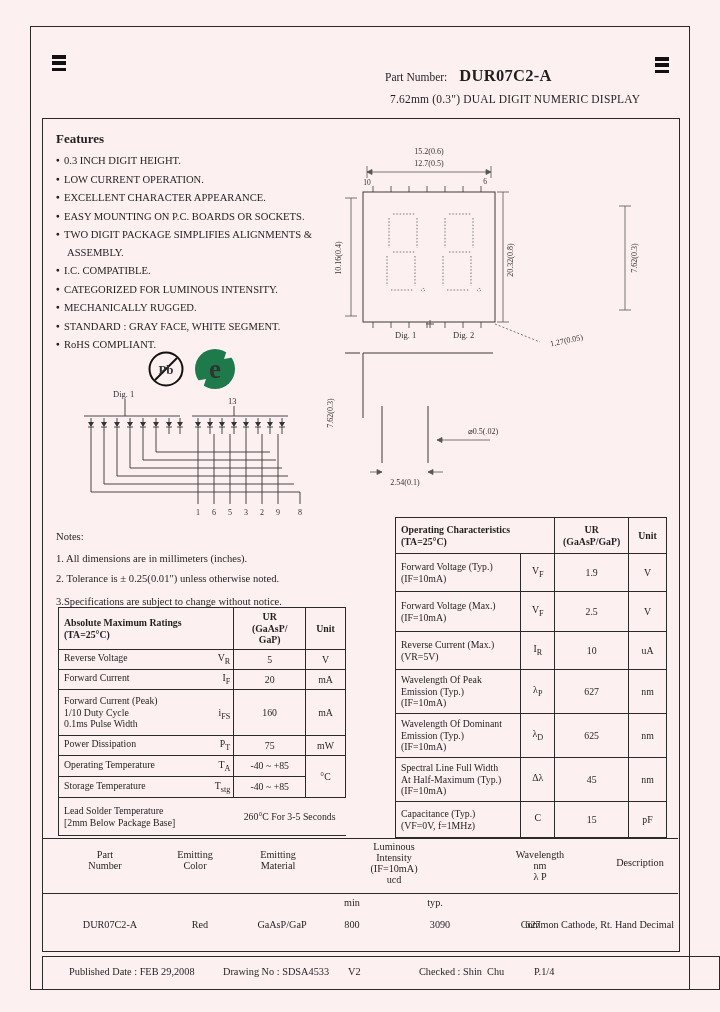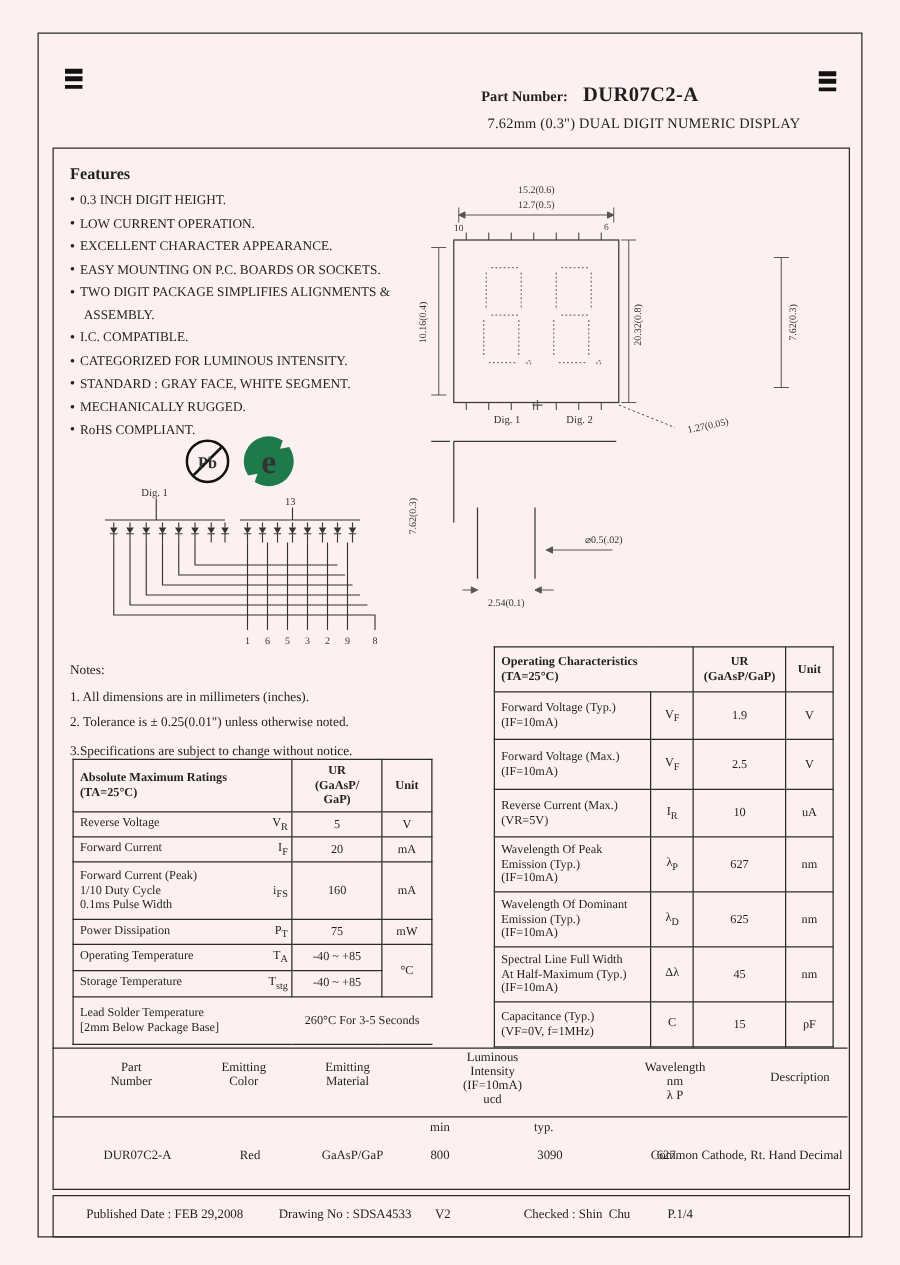--- a/index.html
+++ b/index.html
@@ -5,41 +5,41 @@
   html,body{margin:0;padding:0;}
   .page{position:relative;width:720px;height:1012px;background:#fcf1f0;
         font-family:"Liberation Serif", serif;color:#1f1f1f;overflow:hidden;}
   .abs{position:absolute;}
   .frame{left:30px;top:26px;width:658px;height:962px;border:1px solid #2a2a2a;}
   .bars{width:14px;height:16px;display:flex;flex-direction:column;justify-content:space-between;}
   .bars i{display:block;height:3.5px;background:#111;}
   .brand{font-family:"Liberation Sans", sans-serif;font-weight:700;font-size:31px;
          letter-spacing:-1px;color:#111;line-height:30px;}
   .site{font-size:11px;color:#222;letter-spacing:.2px;}
-  .part-label{font-weight:700;font-size:11.5px;}
+  .part-label{font-weight:400;font-size:11.5px;}
   .part-number{font-weight:700;font-size:16.5px;letter-spacing:.3px;}
   .subtitle{font-size:11.5px;letter-spacing:.2px;}
   .main-box{left:42px;top:118px;width:636px;height:832px;border:1px solid #2a2a2a;}
   .feat-title{font-weight:700;font-size:13px;}
   ul.features{list-style:none;margin:0;padding:0;font-size:10.6px;line-height:17.5px;}
   ul.features li{padding-left:11px;text-indent:-11px;}
   ul.features li::before{content:"●";font-size:6.5px;vertical-align:2px;margin-right:4px;}
   .notes{font-size:10.6px;line-height:19.5px;}
   .notes .nt{margin-bottom:1px;}
   table.spec{border-collapse:collapse;font-size:9.8px;line-height:1.18;padding-left:20px;}
   table.spec td{border:1px solid #2a2a2a;padding:2px 3px;vertical-align:middle;}
   table.spec td.param{text-align:left;padding-left:5px;}
   table.spec td.c{text-align:center;}
   table.spec .hd{font-weight:700;}
   .pre{white-space:pre-line;}
   .noborder-lr{border-left:none !important;border-right:none !important;}
   .sel-wrap{left:42px;top:838px;width:636px;height:112px;border-top:1px solid #2a2a2a;font-size:10.2px;}
   .sel-line{position:absolute;left:0;top:54px;width:636px;border-top:1px solid #2a2a2a;}
   .cc{position:absolute;transform:translateX(-50%);text-align:center;white-space:pre-line;}
-  .footer-box{left:42px;top:956px;width:636px;height:32px;border:1px solid #2a2a2a;font-size:10.3px;}
+  .footer-box{left:42px;top:956px;width:636px;height:32px;border:1px solid #2a2a2a;font-size:10.3px;padding-left:40px;}
   .footer-box span{position:absolute;top:9px;white-space:pre;}
   svg text{font-family:"Liberation Serif", serif;fill:#333;}
 </style>
 </head>
 <body>
 <div class="page">
 
 <div class="abs frame"></div>
 
 <div class="abs bars" style="left:52px;top:55px;">
@@ -64,22 +64,22 @@
 
 <div class="abs feat-title" style="left:56px;top:131px;">Features</div>
 <ul class="abs features" style="left:56px;top:151px;width:268px;">
   <li>0.3 INCH DIGIT HEIGHT.</li>
   <li>LOW CURRENT OPERATION.</li>
   <li>EXCELLENT CHARACTER APPEARANCE.</li>
   <li>EASY MOUNTING ON P.C. BOARDS OR SOCKETS.</li>
   <li>TWO DIGIT PACKAGE SIMPLIFIES ALIGNMENTS &amp; ASSEMBLY.</li>
   <li>I.C. COMPATIBLE.</li>
   <li>CATEGORIZED FOR LUMINOUS INTENSITY.</li>
+  <li>MECHANICALLY RUGGED.</li>
   <li>STANDARD : GRAY FACE, WHITE SEGMENT.</li>
-  <li>MECHANICALLY RUGGED.</li>
   <li>RoHS COMPLIANT.</li>
 </ul>
 
 <svg class="abs" style="left:147px;top:350px;" width="38" height="38" viewBox="0 0 38 38">
   <circle cx="19" cy="19" r="16.5" fill="none" stroke="#111" stroke-width="2"></circle>
   <line x1="8" y1="30" x2="30" y2="8" stroke="#111" stroke-width="2"></line>
   <text x="19" y="24" text-anchor="middle" font-size="13" fill="#111" font-weight="bold">Pb</text>
 </svg>
 <svg class="abs" style="left:193px;top:347px;" width="44" height="44" viewBox="0 0 44 44">
   <circle cx="22" cy="22" r="20" fill="#1e7a4b"></circle>

